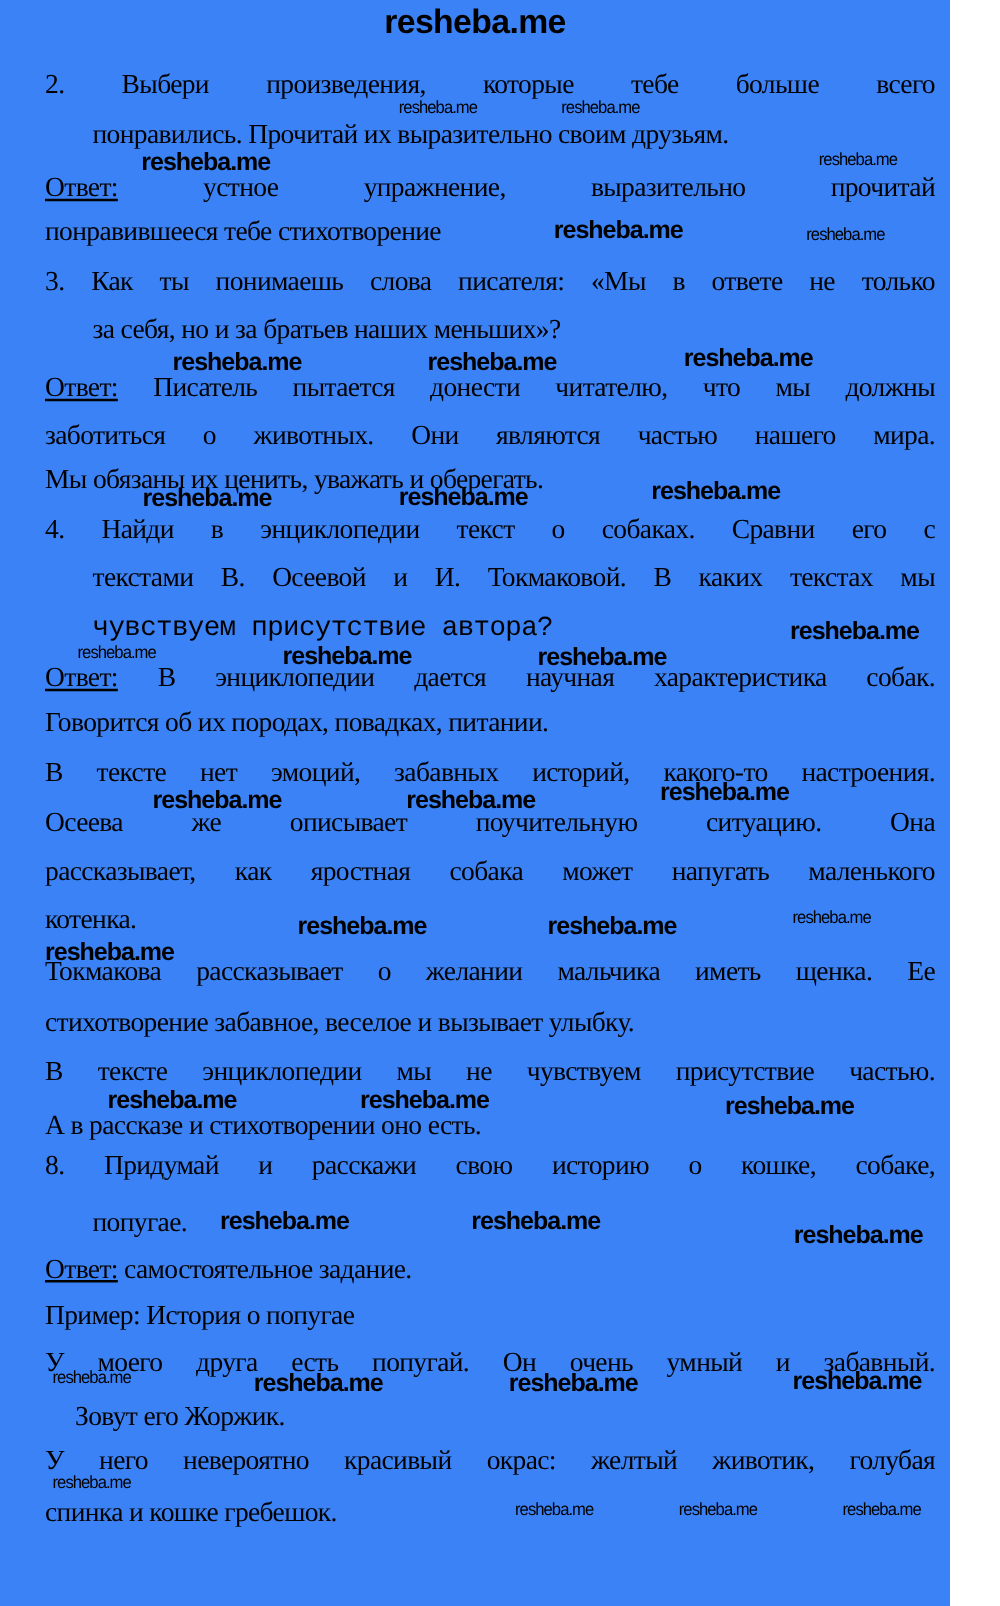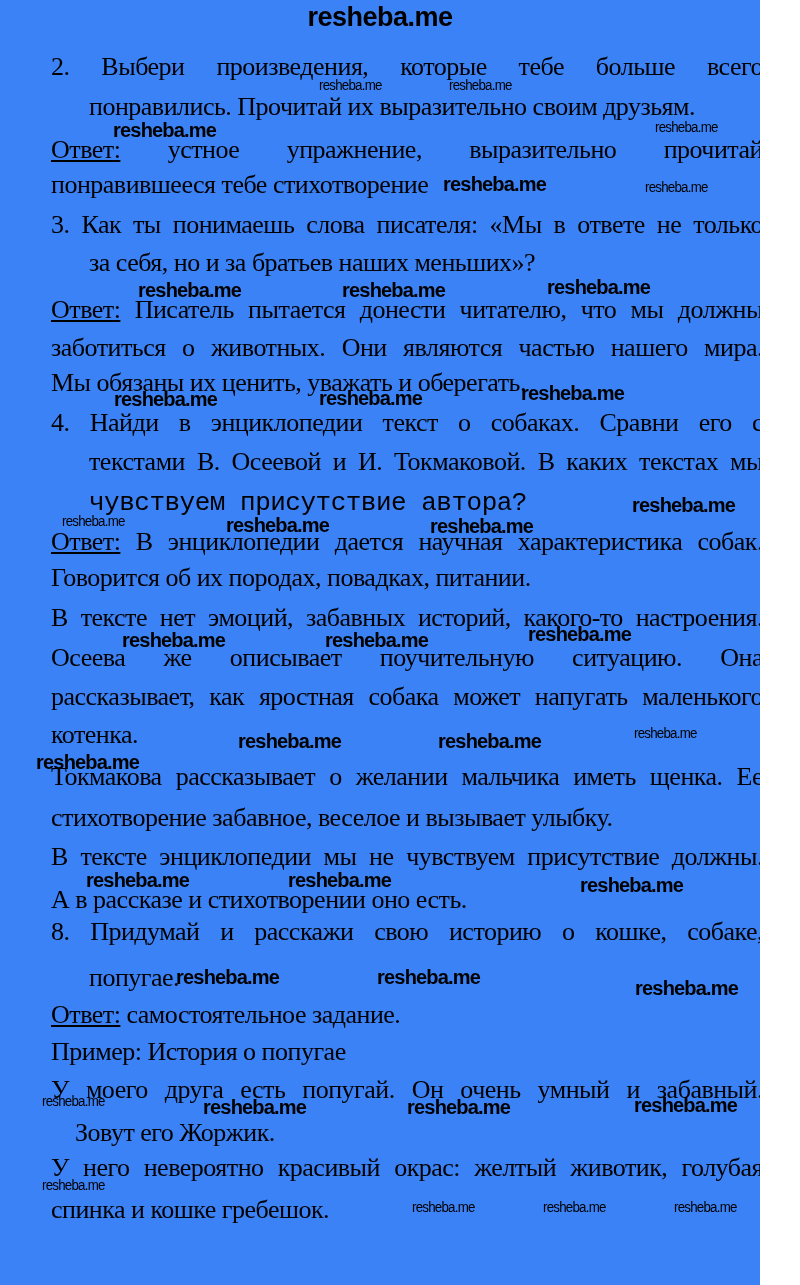--- a/index.html
+++ b/index.html
@@ -27,23 +27,23 @@
     top: 1253px; left: 0;
     width: 100%;
     text-align: center;
     font-family: "Liberation Sans", sans-serif;
     font-weight: 700;
     font-size: 28px;
     letter-spacing: -0.5px;
   }
   .line {
     position: absolute;
-    left: 51px;
+    left: 36px;
     width: 712px;
-    font-size: 26px;
+    font-size: 22px;
     line-height: 32px;
     letter-spacing: -0.5px;
     white-space: normal;
   }
   .line.j {
     text-align: justify;
     text-align-last: justify;
   }
   .line.ind {
     padding-left: 38px;
@@ -89,21 +89,21 @@
       <div class="line j ind" style="top: 446px;">текстами В. Осеевой и И. Токмаковой. В каких текстах мы</div>
       <div class="line ind" style="top: 487px; font-family: Liberation Mono, monospace;">чувствуем присутствие автора?</div>
       <div class="line j" style="top: 526px;"><span class="u">Ответ:</span> В энциклопедии дается научная характеристика собак.</div>
       <div class="line" style="top: 562px;">Говорится об их породах, повадках, питании.</div>
       <div class="line j" style="top: 602px;">В тексте нет эмоций, забавных историй, какого-то настроения.</div>
       <div class="line j" style="top: 642px;">Осеева же описывает поучительную ситуацию. Она</div>
       <div class="line j" style="top: 681px;">рассказывает, как яростная собака может напугать маленького</div>
       <div class="line" style="top: 719px;">котенка.</div>
       <div class="line j" style="top: 761px;">Токмакова рассказывает о желании мальчика иметь щенка. Ее</div>
       <div class="line" style="top: 802px;">стихотворение забавное, веселое и вызывает улыбку.</div>
-      <div class="line j" style="top: 841px;">В тексте энциклопедии мы не чувствуем присутствие должны.</div>
+      <div class="line j" style="top: 841px;">В тексте энциклопедии мы не чувствуем присутствие частью.</div>
       <div class="line" style="top: 884px;">А в рассказе и стихотворении оно есть.</div>
       <div class="line j" style="top: 916px;">8. Придумай и расскажи свою историю о кошке, собаке,</div>
       <div class="line ind" style="top: 962px;">попугае.</div>
       <div class="line" style="top: 999px;"><span class="u">Ответ:</span> самостоятельное задание.</div>
       <div class="line" style="top: 1036px;">Пример: История о попугае</div>
       <div class="line j" style="top: 1074px;">У моего друга есть попугай. Он очень умный и забавный.</div>
       <div class="line" style="top: 1117px; margin-left: 24px;">Зовут его Жоржик.</div>
       <div class="line j" style="top: 1152px;">У него невероятно красивый окрас: желтый животик, голубая</div>
       <div class="line" style="top: 1194px;">спинка и кошке гребешок.</div>
     </div>

